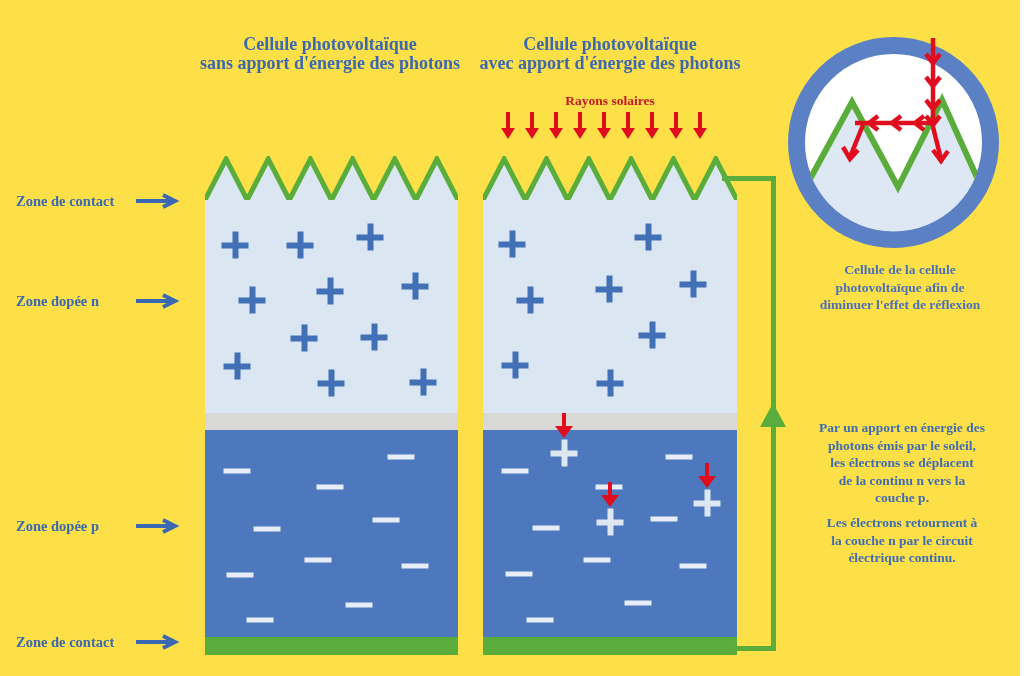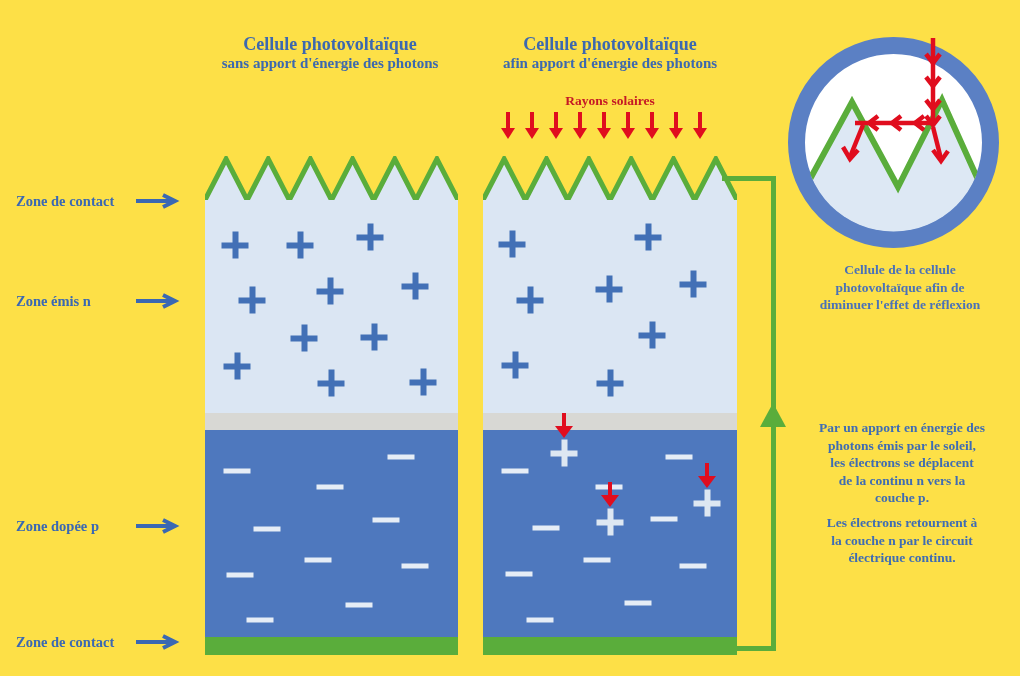--- a/index.html
+++ b/index.html
@@ -4,21 +4,21 @@
 <style>
   html,body{margin:0;padding:0;background:#ffffff;}
   #stage{
     position:relative;width:1020px;height:676px;overflow:hidden;background:#fde047;
     font-family:Liberation Serif, serif;
   }
   .abs{position:absolute;}
   
   .cell-title{position:absolute;top:33px;width:300px;text-align:center;color:#3c68af;}
   .cell-title .t1{font-size:18px;font-weight:bold;line-height:22px;}
-  .cell-title .t2{font-size:15px;font-weight:bold;line-height:16px;}
+  .cell-title .t2{font-size:18px;font-weight:bold;line-height:16px;}
   
   .zone-label{position:absolute;font-size:14.5px;font-weight:bold;color:#3a68b3;white-space:nowrap;}
   .zone-arrow{position:absolute;left:136px;width:52px;height:16px;}
   
   .cell{position:absolute;top:156px;height:499px;}
   .zigzag{position:absolute;left:0;top:0;width:100%;height:44px;display:block;}
   .n-zone{position:absolute;left:0;top:44px;width:100%;height:213px;background:#dbe6f3;}
   .junction{position:absolute;left:0;top:257px;width:100%;height:17px;background:#d8d8d4;}
   .p-zone{position:absolute;left:0;top:274px;width:100%;height:207px;background:#4e78be;}
   .contact{position:absolute;left:0;top:481px;width:100%;height:18px;background:#5aad3b;}
@@ -55,27 +55,27 @@
 <body>
 
 <div id="stage">
 
   <div class="cell-title" style="left:180px;">
     <div class="t1">Cellule photovoltaïque</div>
     <div class="t2">sans apport d'énergie des photons</div>
   </div>
   <div class="cell-title" style="left:460px;">
     <div class="t1">Cellule photovoltaïque</div>
-    <div class="t2">afin apport d'énergie des photons</div>
+    <div class="t2">avec apport d'énergie des photons</div>
   </div>
 
   <div class="rays-label">Rayons solaires</div>
 
   <div class="zone-label" style="left:16px;top:193px;">Zone de contact</div>
-  <div class="zone-label" style="left:16px;top:293px;">Zone émis n</div>
+  <div class="zone-label" style="left:16px;top:293px;">Zone dopée n</div>
   <div class="zone-label" style="left:16px;top:518px;">Zone dopée p</div>
   <div class="zone-label" style="left:16px;top:634px;">Zone de contact</div>
 
   <svg class="zone-arrow" style="top:193px;" viewBox="0 0 52 16">
     <path d="M0,8 H38 M27,2 L39,8 L27,14" fill="none" stroke="#3a68b3" stroke-width="4"></path>
     </svg>
   <svg class="zone-arrow" style="top:293px;" viewBox="0 0 52 16">
     <path d="M0,8 H38 M27,2 L39,8 L27,14" fill="none" stroke="#3a68b3" stroke-width="4"></path>
     </svg>
   <svg class="zone-arrow" style="top:518px;" viewBox="0 0 52 16">

